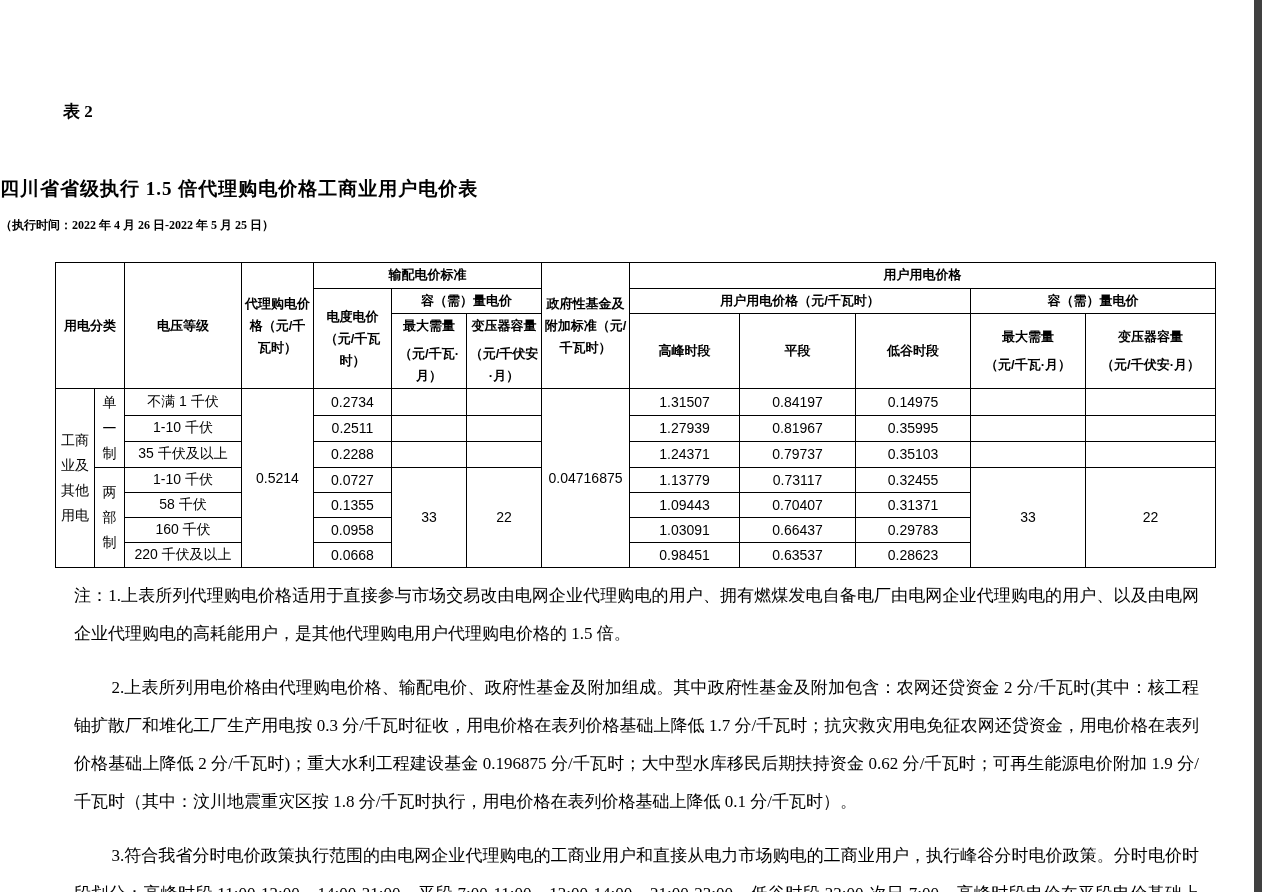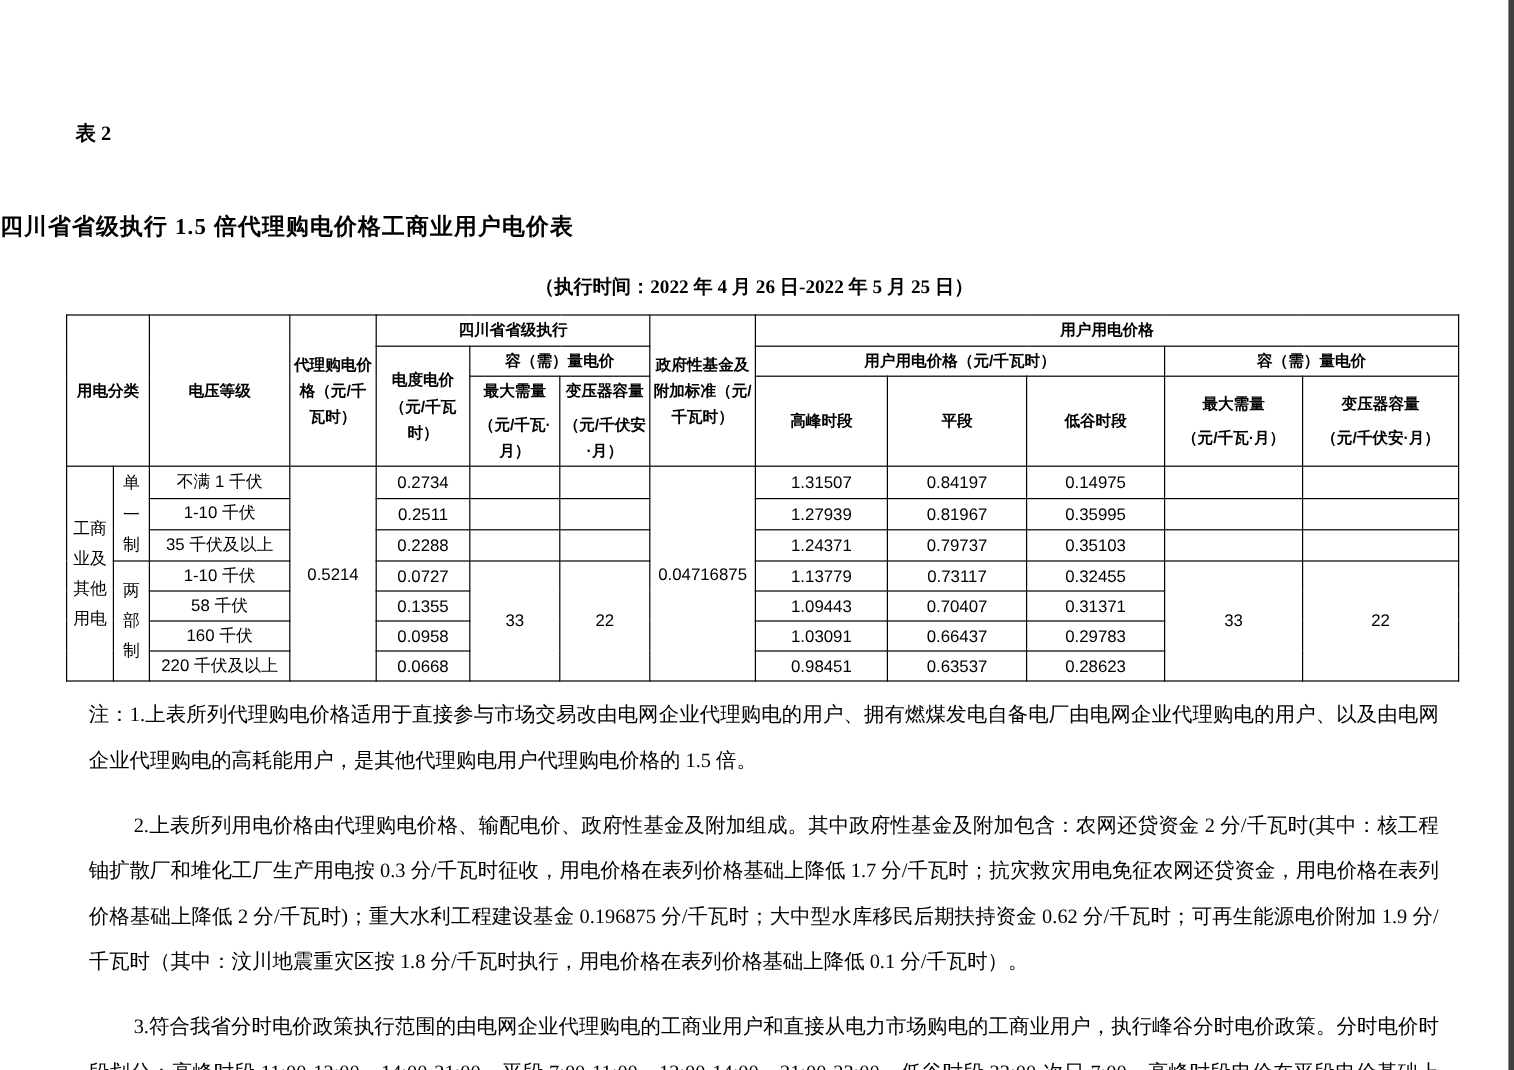--- a/index.html
+++ b/index.html
@@ -1,23 +1,23 @@
 <!DOCTYPE html>
 <html><head>
 <meta charset="utf-8">
 <style>
   html,body { margin:0; padding:0; background:#fff; }
   .sheet {
     position:relative; width:1262px; height:892px; background:#ffffff;
     font-family:"Liberation Serif", serif; color:#000; overflow:hidden;
-    border-right:5px solid #404040; box-sizing:border-box;
+    border-right:8px solid #404040; box-sizing:border-box;
   }
   .tbl-label { position:absolute; left:63px; top:100px; font-size:17px; font-weight:bold; }
   .doc-title { position:absolute; left:0; top:176px; width:100%; text-align:left; font-size:19px; font-weight:bold; letter-spacing:1px; }
-  .doc-subtitle { position:absolute; left:0; top:229px; width:100%; text-align:center; font-size:16px; font-weight:bold; }
+  .doc-subtitle { position:absolute; left:0; top:217px; width:100%; font-size:12px; font-weight:bold; }
 
   table.price { position:absolute; left:55px; top:262px; width:1160px; border-collapse:collapse; table-layout:fixed; }
   table.price th, table.price td {
     border:1px solid #000; text-align:center; vertical-align:middle;
     padding:1px 2px; overflow:hidden;
     font-family:"Liberation Sans", sans-serif;
   }
   table.price th { font-weight:bold; font-size:13px; line-height:1.7; }
   table.price td { font-weight:normal; font-size:14px; }
   tr.h1 { height:26px; } tr.h2 { height:25px; } tr.h3 { height:72px; }
@@ -54,21 +54,21 @@
         <col style="width:115px">
         <col style="width:115px">
       <col style="width:130px">
     </colgroup>
     <tbody>
 
       <tr class="h1">
         <th rowspan="3" colspan="2">用电分类</th>
         <th rowspan="3">电压等级</th>
         <th rowspan="3">代理购电价格（元/千瓦时）</th>
-        <th colspan="3">四川省省级执行</th>
+        <th colspan="3">输配电价标准</th>
         <th rowspan="3">政府性基金及附加标准（元/千瓦时）</th>
         <th colspan="5">用户用电价格</th>
       </tr>
 
       <tr class="h2">
         <th rowspan="2">电度电价（元/千瓦时）</th>
         <th colspan="2">容（需）量电价</th>
         <th colspan="3">用户用电价格（元/千瓦时）</th>
         <th colspan="2">容（需）量电价</th>
       </tr>

